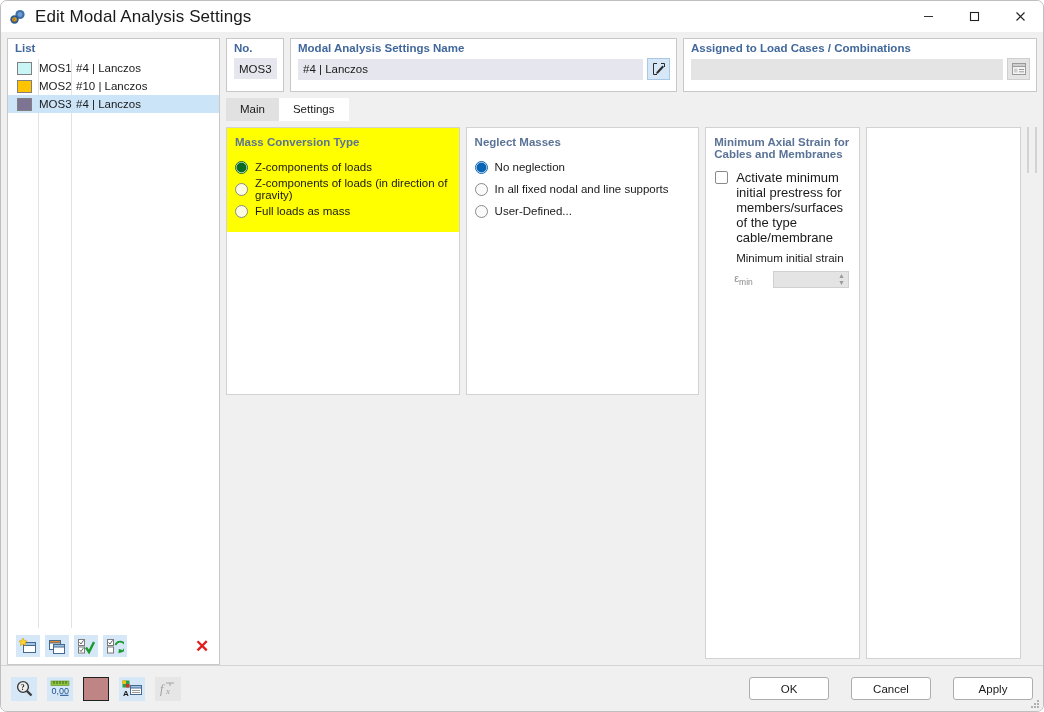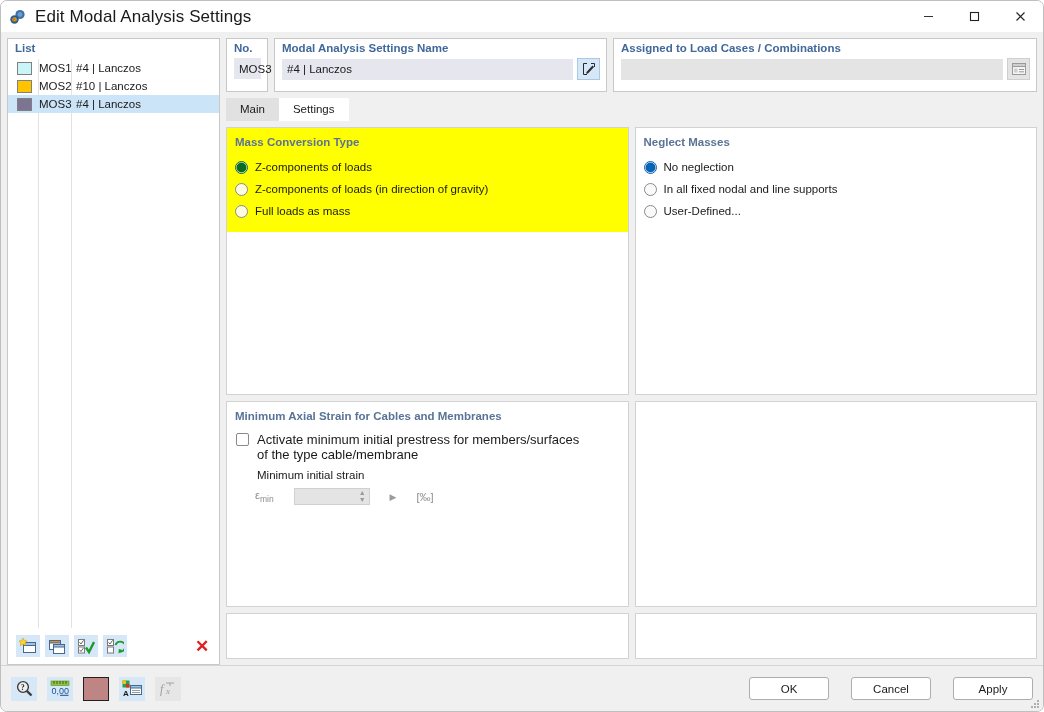--- a/index.html
+++ b/index.html
@@ -157,23 +157,23 @@
     flex: none;
     height: 54px;
   }
   .fieldbox {
     background: #ffffff;
     border: 1px solid #c8c8c8;
     padding: 3px 6px 0 7px;
     display: flex;
     flex-direction: column;
   }
-  .fieldbox.no-box { width: 42px; flex: none; }
+  .fieldbox.no-box { width: 58px; flex: none; }
   .fieldbox.name-box { flex: 1; min-width: 0; }
-  .fieldbox.assign-box { width: 424px; flex: none; }
+  .fieldbox.assign-box { width: 354px; flex: none; }
   .field-label {
     font-size: 11.5px;
     font-weight: bold;
     color: #41689c;
     margin-bottom: 4px;
     white-space: nowrap;
   }
   .field-row { display: flex; align-items: center; gap: 4px; }
   .ro-input {
     background: #e6e6ee;
@@ -215,21 +215,20 @@
     background: #e1e1e1;
   }
   .tab.active {
     background: #ffffff;
   }
 
   
   .tab-content {
     flex: 1;
     display: flex;
-    flex-direction: column;
     gap: 6px;
     padding: 6px 0 6px 0;
     min-height: 0;
   }
   .grid-row {
     display: flex;
     gap: 6px;
     min-height: 0;
   }
   .grid-row.r1 { height: 268px; flex: none; }

